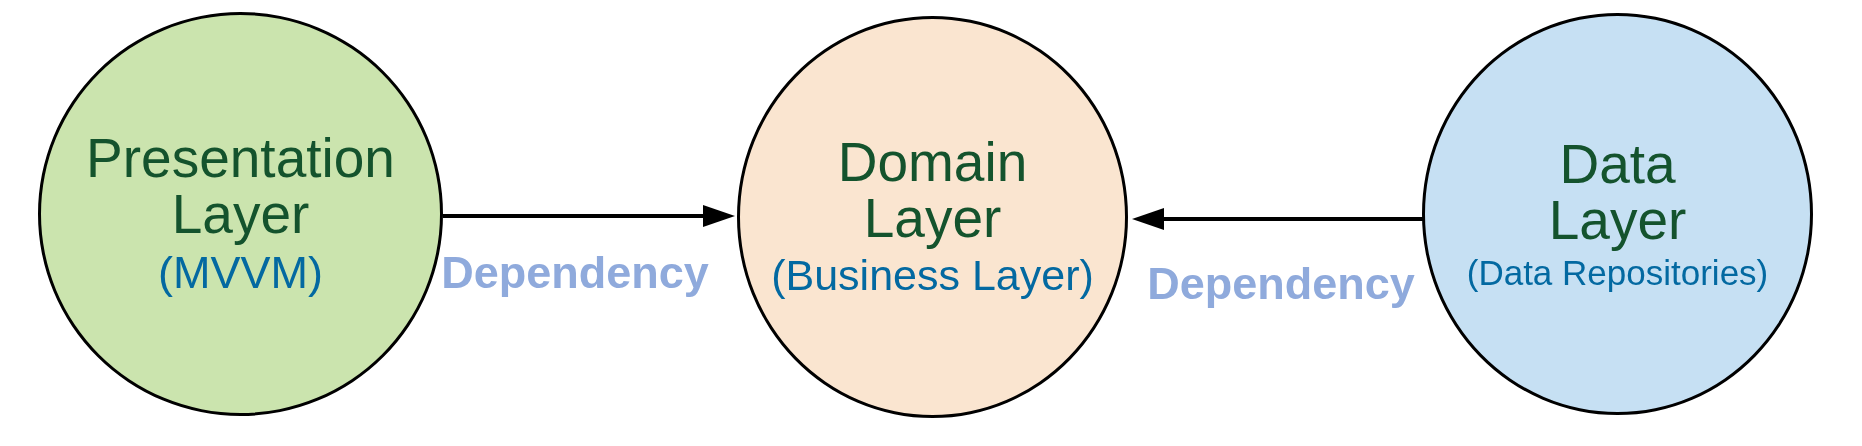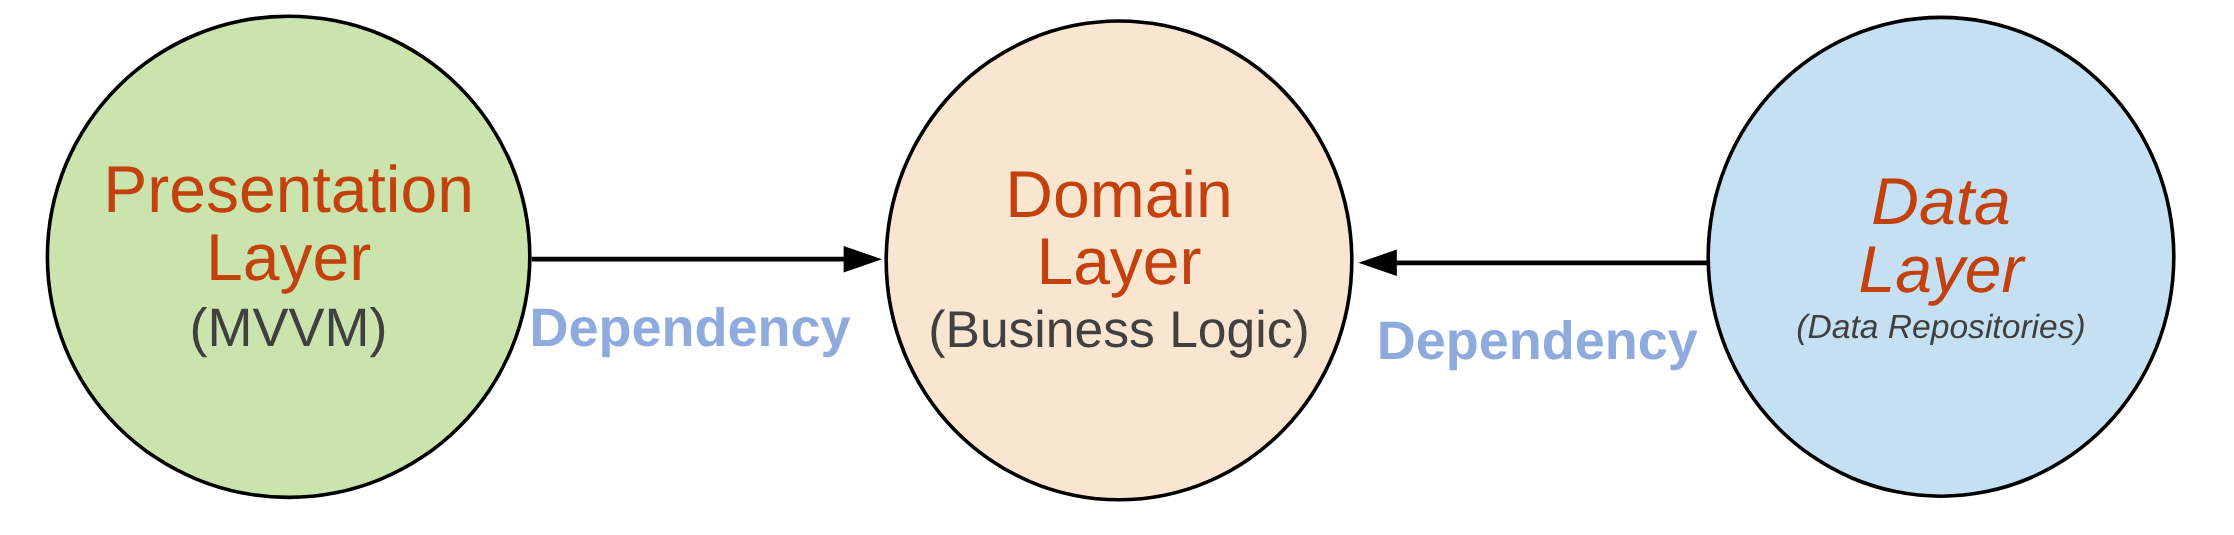--- a/index.html
+++ b/index.html
@@ -32,30 +32,30 @@
     text-align: center;
     color: #000000;
   }
   .node--presentation { left: 38px;  top: 12px; width: 405px; height: 404px; }
   .node--domain       { left: 737px; top: 16px; width: 391px; height: 402px; }
   .node--data         { left: 1422px; top: 13px; width: 391px; height: 402px; }
 
   .node-title {
     font-size: 55px;
     line-height: 56px;
-    color: #c2410c;
+    color: #14532d;
   }
   .node-subtitle {
     margin-top: 6px;
     line-height: 1.1;
-    color: #404040;
+    color: #0369a1;
   }
   .node--presentation .node-subtitle { font-size: 45px; }
   .node--domain       .node-subtitle { font-size: 43px; }
-  .node--data         .node-subtitle { font-size: 28px; }
+  .node--data         .node-subtitle { font-size: 35px; }
 
   .edge-label {
     position: absolute;
     font-size: 45px;
     line-height: 1;
     white-space: nowrap;
     transform: translateX(-50%);
     font-weight: bold;
   }
   .edge-label--left  { left: 575px;  top: 250px; }
@@ -83,24 +83,24 @@
       <div>Layer</div>
     </div>
     <div class="node-subtitle">(MVVM)</div>
   </div>
 
   <div class="node node--domain" style="background-color: rgb(250, 229, 208);">
     <div class="node-title">
       <div>Domain</div>
       <div>Layer</div>
     </div>
-    <div class="node-subtitle">(Business Logic)</div>
+    <div class="node-subtitle">(Business Layer)</div>
   </div>
 
-  <div class="node node--data" style="background-color: rgb(198, 224, 243); font-style: italic;">
+  <div class="node node--data" style="background-color: rgb(198, 224, 243);">
     <div class="node-title">
       <div>Data</div>
       <div>Layer</div>
     </div>
     <div class="node-subtitle">(Data Repositories)</div>
   </div>
 
   <div class="edge-label edge-label--left" style="color: rgb(143, 170, 220);">Dependency</div>
 
   <div class="edge-label edge-label--right" style="color: rgb(143, 170, 220);">Dependency</div>

